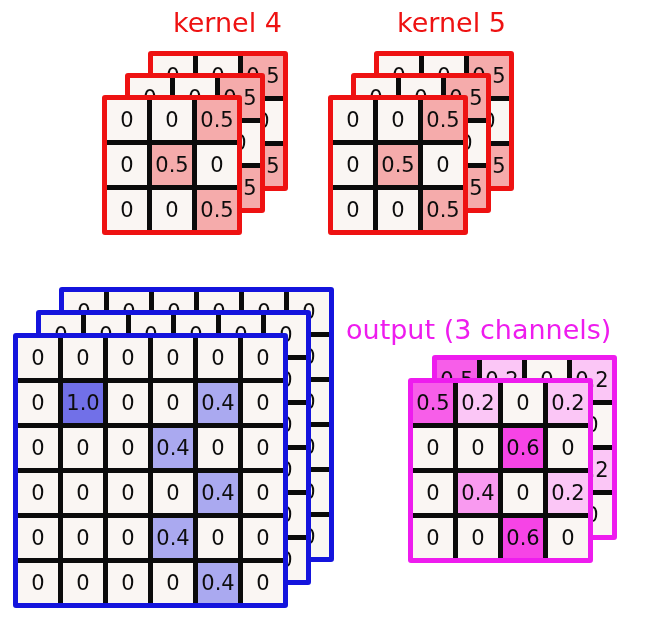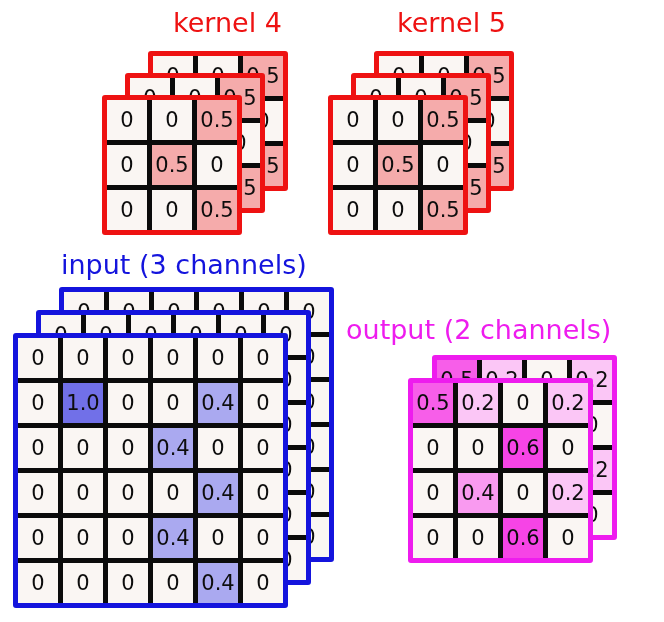--- a/index.html
+++ b/index.html
@@ -44,22 +44,21 @@
     color: #0d0d0d;
     overflow: hidden;
   }
 </style>
 </head>
 <body>
 
 <div class="canvas">
   <div class="group-title" id="kernel-1-title" style="left: 173px; top: 7px; color: rgb(238, 18, 18);">kernel 4</div>
   <div class="group-title" id="kernel-2-title" style="left: 397px; top: 7px; color: rgb(238, 18, 18);">kernel 5</div>
-  <div class="group-title" id="input-title" style="left: 61px; top: 249px; color: rgb(20, 20, 221);">input (3 channels)</div>
-  <div class="group-title" id="output-title" style="left: 346px; top: 314px; color: rgb(238, 28, 238);">output (2 channels)</div>
+  <div class="group-title" id="output-title" style="left: 346px; top: 314px; color: rgb(238, 28, 238);">output (3 channels)</div>
 
   <div class="layer-host" id="kernel-1">
       <div class="matrix-layer" style="left: 148px; top: 51px; z-index: 1; border-color: rgb(238, 18, 18); background: rgb(11, 11, 11); grid-template-columns: repeat(3, 40px); grid-template-rows: repeat(3, 40px);">
         <div class="matrix-cell" style="background: rgb(250, 246, 243); color: rgb(13, 13, 13);">0</div>
         <div class="matrix-cell" style="background: rgb(250, 246, 243); color: rgb(13, 13, 13);">0</div>
         <div class="matrix-cell" style="background: rgb(245, 171, 171); color: rgb(13, 13, 13);">0.5</div>
         <div class="matrix-cell" style="background: rgb(250, 246, 243); color: rgb(13, 13, 13);">0</div>
         <div class="matrix-cell" style="background: rgb(245, 171, 171); color: rgb(13, 13, 13);">0.5</div>
         <div class="matrix-cell" style="background: rgb(250, 246, 243); color: rgb(13, 13, 13);">0</div>
         <div class="matrix-cell" style="background: rgb(250, 246, 243); color: rgb(13, 13, 13);">0</div>

